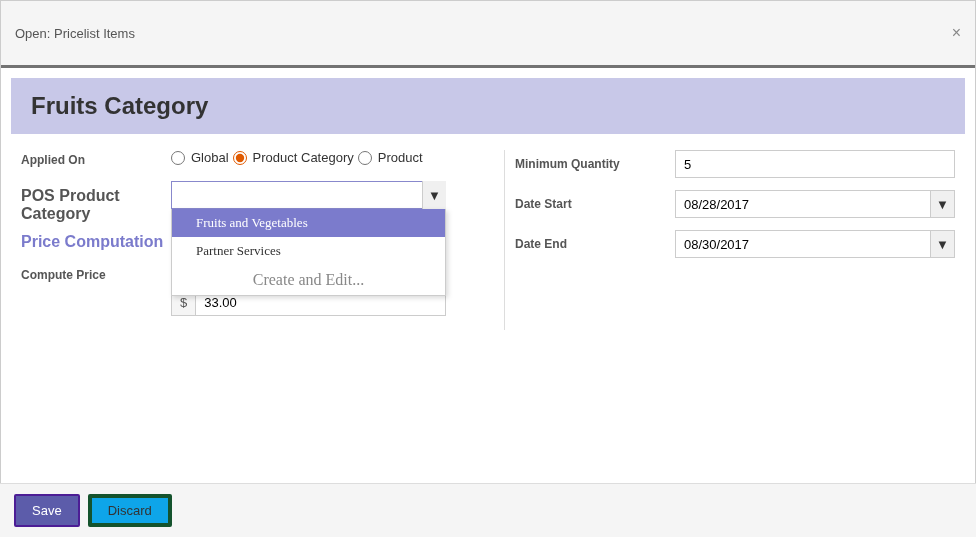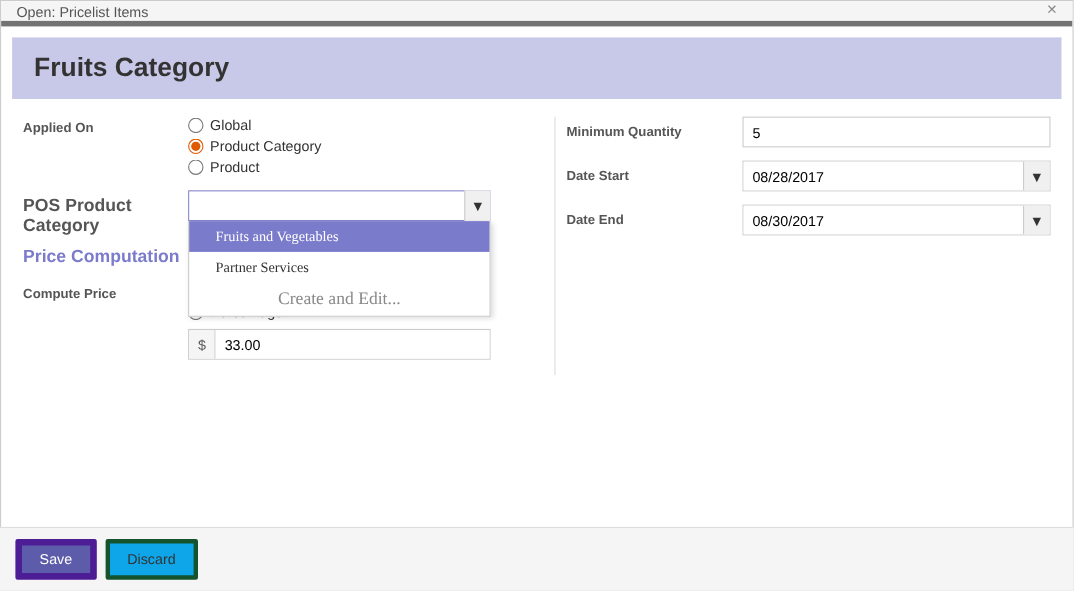--- a/index.html
+++ b/index.html
@@ -11,23 +11,23 @@
       width: 976px;
       height: 537px;
       overflow: hidden;
       border: 1px solid #ccc;
     }
 
     .dialog-header {
       display: flex;
       justify-content: space-between;
       align-items: center;
-      padding: 1px 14px;
+      padding: 24px 14px;
       background: #f5f5f5;
-      border-bottom: 5px solid #737373;
+      border-bottom: 3px solid #737373;
     }
 
     .dialog-title {
       font-size: 13px;
       color: #555;
       font-weight: normal;
     }
 
     .close-btn {
       cursor: pointer;
@@ -68,21 +68,21 @@
       padding-top: 3px;
       flex-shrink: 0;
     }
 
     .form-field {
       flex: 1;
     }
 
     .radio-group {
       display: flex;
-      flex-direction: column;
+      flex-direction: row;
       gap: 4px;
     }
 
     .radio-item {
       display: flex;
       align-items: center;
       gap: 6px;
       font-size: 13px;
     }
 
@@ -265,21 +265,21 @@
       padding: 10px 14px;
       border-top: 1px solid #ddd;
       background: #f5f5f5;
       display: flex;
       gap: 8px;
     }
 
     .btn-save {
       background: #5c5caa;
       color: #fff;
-      border: 6px solid #4c1d95;
+      border: 2px solid #4c1d95;
       padding: 5px 16px;
       font-size: 13px;
       cursor: pointer;
       border-radius: 2px;
     }
 
     .btn-discard {
       background: #0ea5e9;
       color: #333;
       border: 4px solid #14532d;

